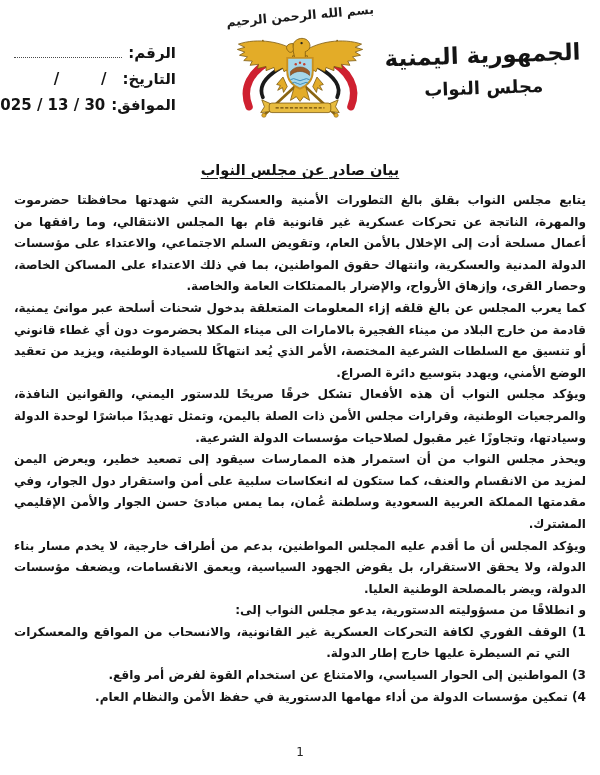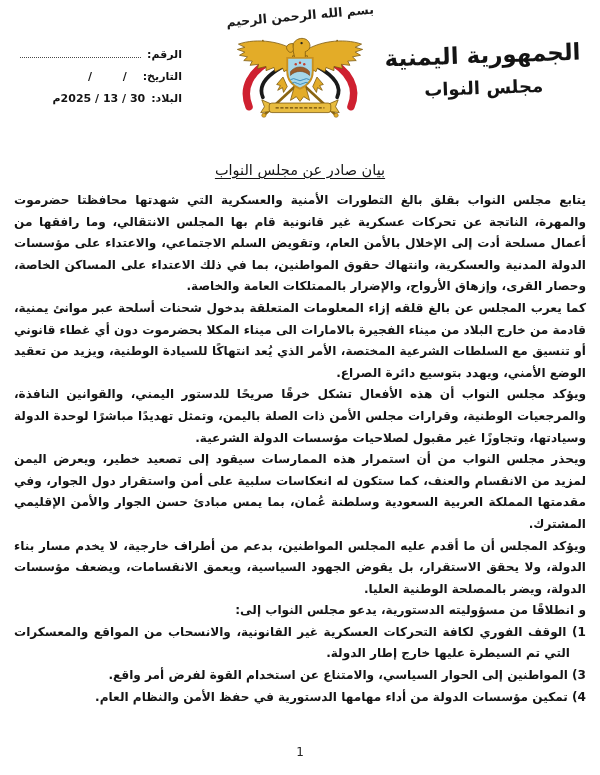--- a/index.html
+++ b/index.html
@@ -7,22 +7,22 @@
     width:600px;height:775px;background:#f3f3f3;
     font-family:"DejaVu Sans","Liberation Sans",sans-serif;
   }
   .page{
     position:relative;width:600px;height:775px;background:#ffffff;
     overflow:hidden;color:#141414;
   }
   
   .doc-header{position:relative;height:150px;}
   .meta{
-    position:absolute;top:46px;left:20px;width:162px;
-    direction:rtl;font-size:11px;font-weight:bold;line-height:1;
+    position:absolute;top:46px;left:14px;width:162px;
+    direction:rtl;font-size:15px;font-weight:bold;line-height:1;
   }
   .meta-row{display:flex;align-items:baseline;gap:6px;margin-bottom:11px;}
   .meta-lbl{white-space:nowrap;}
   .dotted-line{flex:1;height:11px;border-bottom:1.5px dotted #4a4a4a;}
   .meta-val{white-space:pre;}
   .date-val{margin-right:10px;}
 
   .emblem-wrap{
     position:absolute;top:8px;left:50%;transform:translateX(-50%);
     width:180px;text-align:center;
@@ -36,21 +36,21 @@
   .callig{
     position:absolute;top:42px;right:8px;width:218px;text-align:center;
     direction:rtl;transform:rotate(-2deg);
   }
   .rep-title{font-size:23px;font-weight:bold;line-height:1.2;white-space:nowrap;}
   .council-title{font-size:18px;font-weight:bold;margin-top:7px;}
 
   
   .statement-title{
     margin:12px 0 0;text-align:center;direction:rtl;
-    font-size:14.5px;font-weight:normal;text-decoration:underline;
+    font-size:14.5px;font-weight:bold;text-decoration:underline;
     text-underline-offset:3px;
   }
 
   
   .body-text{
     margin:12px 14px 0;direction:rtl;text-align:justify;
     font-size:12.1px;font-weight:bold;line-height:21.6px;color:#151515;
   }
   .body-text p{margin:0;}
   .demands-intro{text-align:right;}
@@ -72,21 +72,21 @@
     <div class="meta">
       <div class="meta-row">
         <span class="meta-lbl">الرقم:</span>
         <span class="dotted-line"></span>
       </div>
       <div class="meta-row">
         <span class="meta-lbl">التاريخ:</span>
         <span class="meta-val date-val">/        /</span>
       </div>
       <div class="meta-row">
-        <span class="meta-lbl">البلاد:</span>
+        <span class="meta-lbl">الموافق:</span>
         <span class="meta-val">30 / 13 / 2025م</span>
       </div>
     </div>
 
     <div class="emblem-wrap">
       <div class="basmala">بسم الله الرحمن الرحيم</div>
       <svg class="emblem-svg" viewBox="0 0 260 190" aria-hidden="true">
 
         <g stroke="#8a6512" stroke-width="5">
           <line x1="62" y1="168" x2="200" y2="40"></line>

